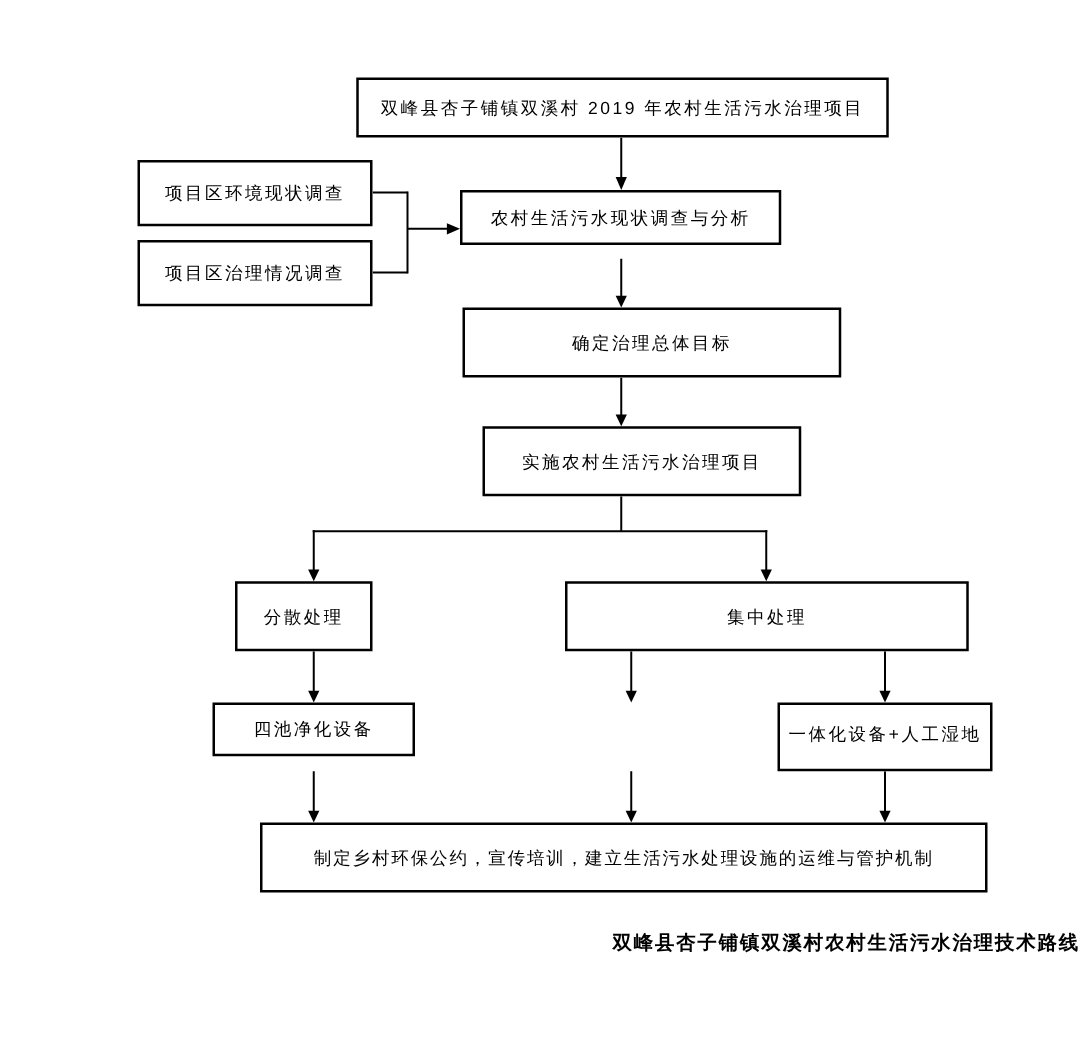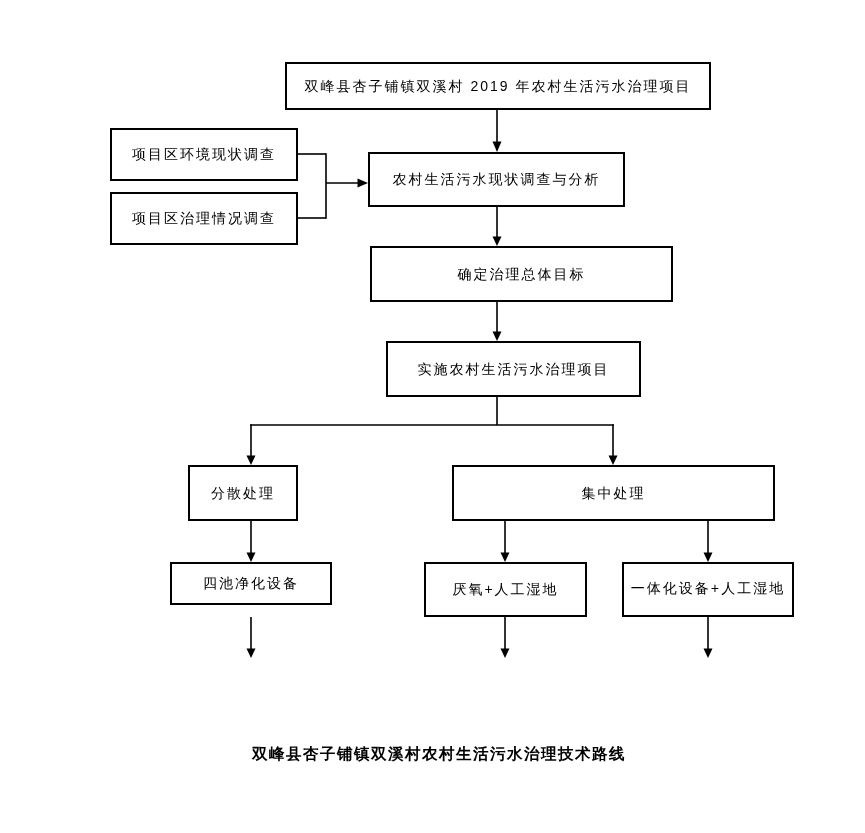--- a/index.html
+++ b/index.html
@@ -36,21 +36,21 @@
     font-size: 14px;
     letter-spacing: 2px;
     line-height: 1.3;
     padding: 2px 6px;
   }
   .caption {
     position: absolute;
     left: 14px;
     top: 744px;
     width: 850px;
-    text-align: center;
+    text-align: right;
     color: #000000;
     font-weight: bold;
     font-size: 15.5px;
     letter-spacing: 1.5px;
   }
   svg line {
     stroke: #000000;
     stroke-width: 1.6;
   }
   svg polygon {
@@ -127,32 +127,32 @@
       <polygon points="703.5,648.5 712.5,648.5 708,658"></polygon>
     </g>
   </svg>
 
   <div class="node" style="left:285px; top:62px;  width:426px; height:48px;">双峰县杏子铺镇双溪村 2019 年农村生活污水治理项目</div>
 
   <div class="node" style="left:110px; top:128px; width:188px; height:53px;">项目区环境现状调查</div>
 
   <div class="node" style="left:110px; top:192px; width:188px; height:53px;">项目区治理情况调查</div>
 
-  <div class="node" style="left:368px; top:152px; width:257px; height:55px;">农村生活污水现状调查与分析</div>
+  <div class="node" style="left:368px; top:152px; width:257px; height:44px;">农村生活污水现状调查与分析</div>
 
   <div class="node" style="left:370px; top:246px; width:303px; height:56px;">确定治理总体目标</div>
 
   <div class="node" style="left:370px; top:341px; width:255px; height:56px;margin-left:16px;">实施农村生活污水治理项目</div>
 
   <div class="node" style="left:188px; top:465px; width:110px; height:56px;">分散处理</div>
 
   <div class="node" style="left:452px; top:465px; width:323px; height:56px;">集中处理</div>
 
   <div class="node" style="left:170px; top:562px; width:162px; height:43px;">四池净化设备</div>
 
-  <div class="node" style="left:424px; top:562px; width:163px; height:55px;">厌氧+人工湿地</div>
 
   <div class="node" style="left:622px; top:562px; width:172px; height:55px;font-family:Liberation Mono, monospace;">一体化设备+人工湿地</div>
 
+  <div class="node" style="left:208px; top:658px; width:582px; height:56px; letter-spacing:1.5px;">制定乡村环保公约，宣传培训，建立生活污水处理设施的运维与管护机制</div>
 
   <div class="caption">双峰县杏子铺镇双溪村农村生活污水治理技术路线</div>
 
 </div>
 
 </body></html>

